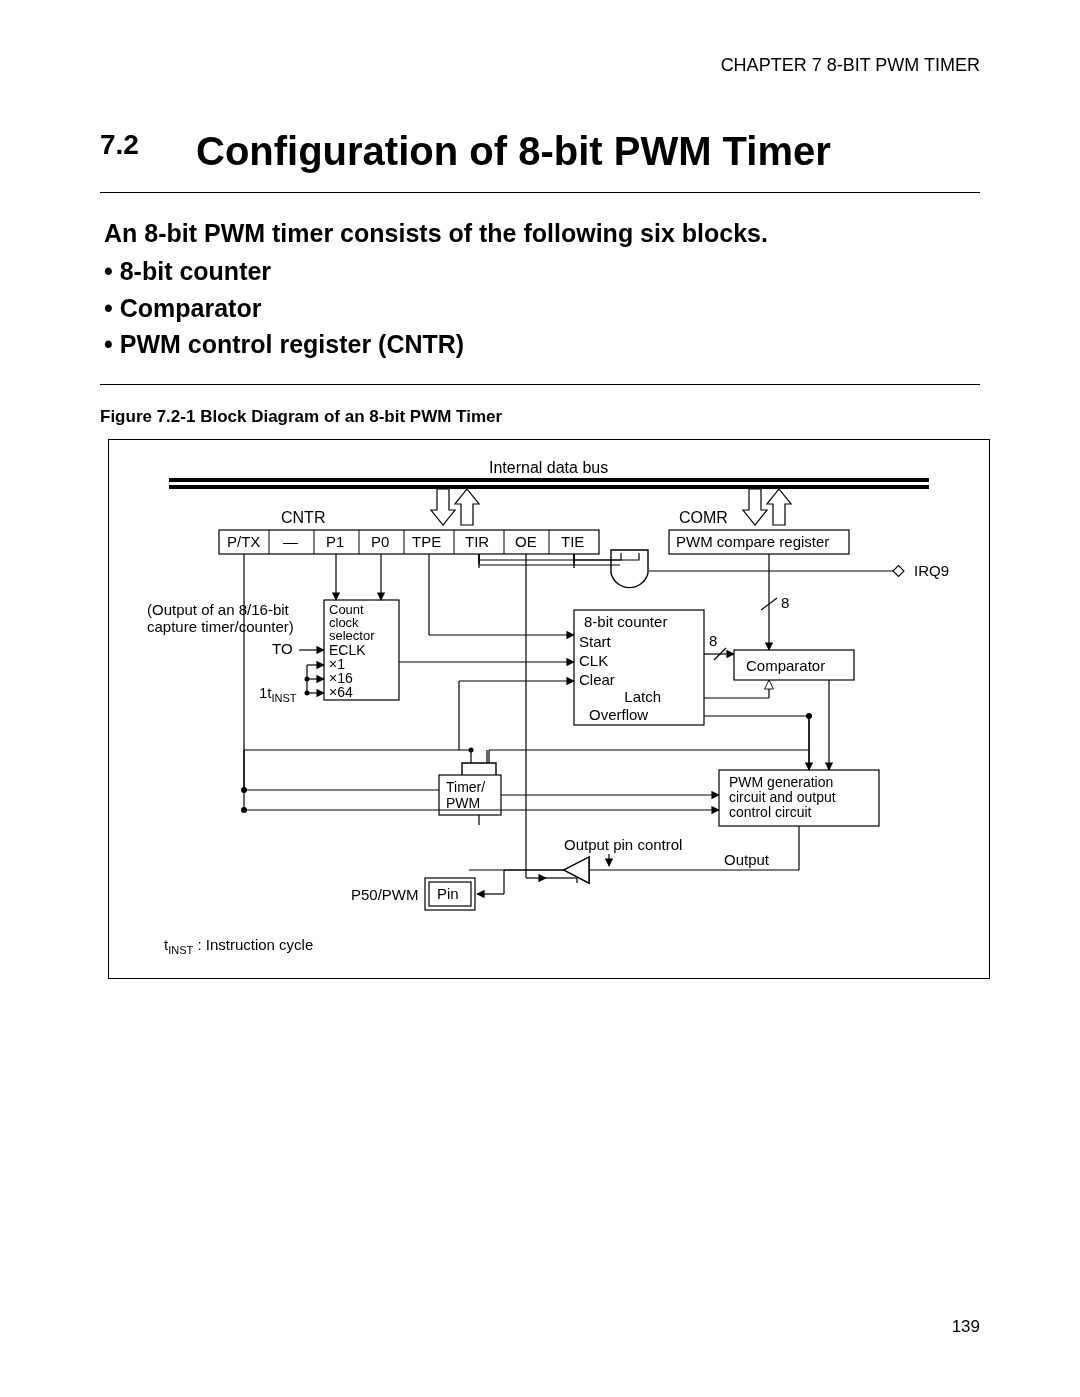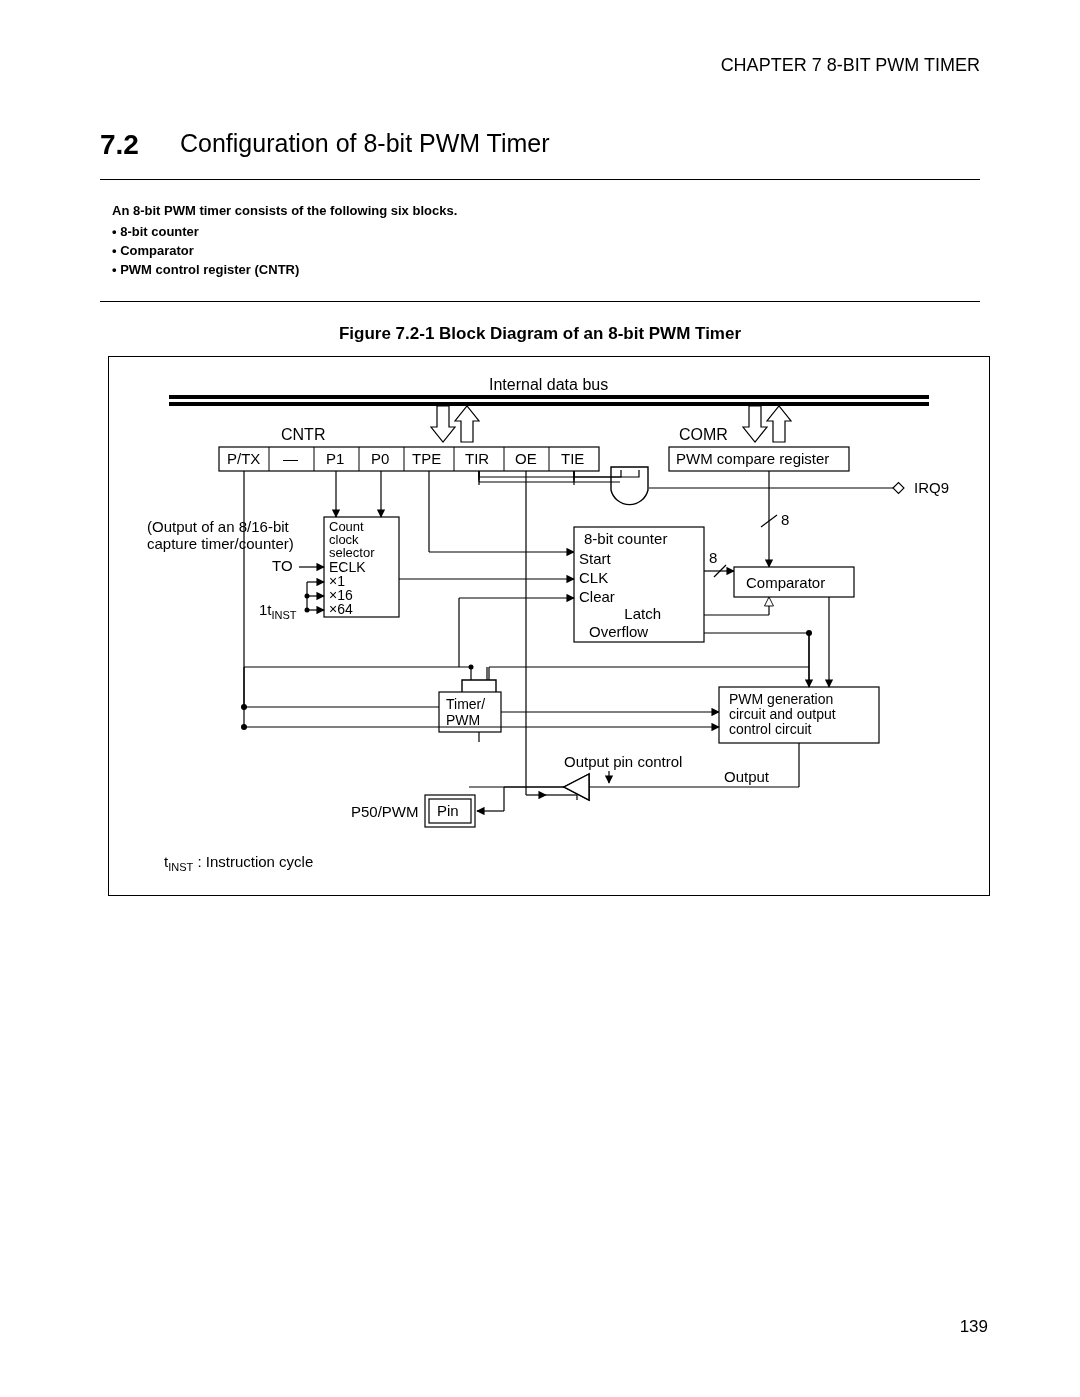--- a/index.html
+++ b/index.html
@@ -25,67 +25,67 @@
     display: flex;
     align-items: flex-start;
     margin-bottom: 18px;
   }
   .section-number {
     font-size: 28px;
     font-weight: bold;
     width: 80px;
   }
   .section-title {
-    font-size: 25px;
-    font-weight: normal;
+    font-size: 40px;
+    font-weight: bold;
+    margin-left: 16px;
   }
   hr.thin {
     border: none;
     border-top: 1.5px solid #000;
     margin: 0 0 22px 0;
   }
   .intro-bold {
-    font-size: 13px;
+    font-size: 25px;
     font-weight: bold;
     line-height: 1.45;
-    margin: 0 0 22px 12px;
+    margin: 0 0 22px 4px;
   }
   .intro-bold ul {
     list-style: none;
     padding: 0;
     margin: 2px 0 0 0;
   }
   .intro-bold li::before {
     content: "• ";
     font-weight: bold;
   }
   .subheading {
     font-size: 19px;
     font-weight: bold;
     margin: 28px 0 48px 20px;
   }
   .fig-caption {
-    text-align: center;
     font-size: 17px;
     font-weight: bold;
     margin-bottom: 12px;
   }
   .diagram-wrap {
     width: 880px;
     height: 538px;
     margin-left: 8px;
     border: 1.2px solid #000;
   }
   .diagram-wrap svg {
     display: block;
   }
   .page-number {
     position: absolute;
     bottom: 60px;
-    right: 92px;
+    right: 100px;
     font-size: 17px;
     margin-left: 43px;
   }
 </style>
 </head>
 <body>
 
 <div class="page">
 
   <div class="chapter-header">CHAPTER 7  8-BIT PWM TIMER</div>

